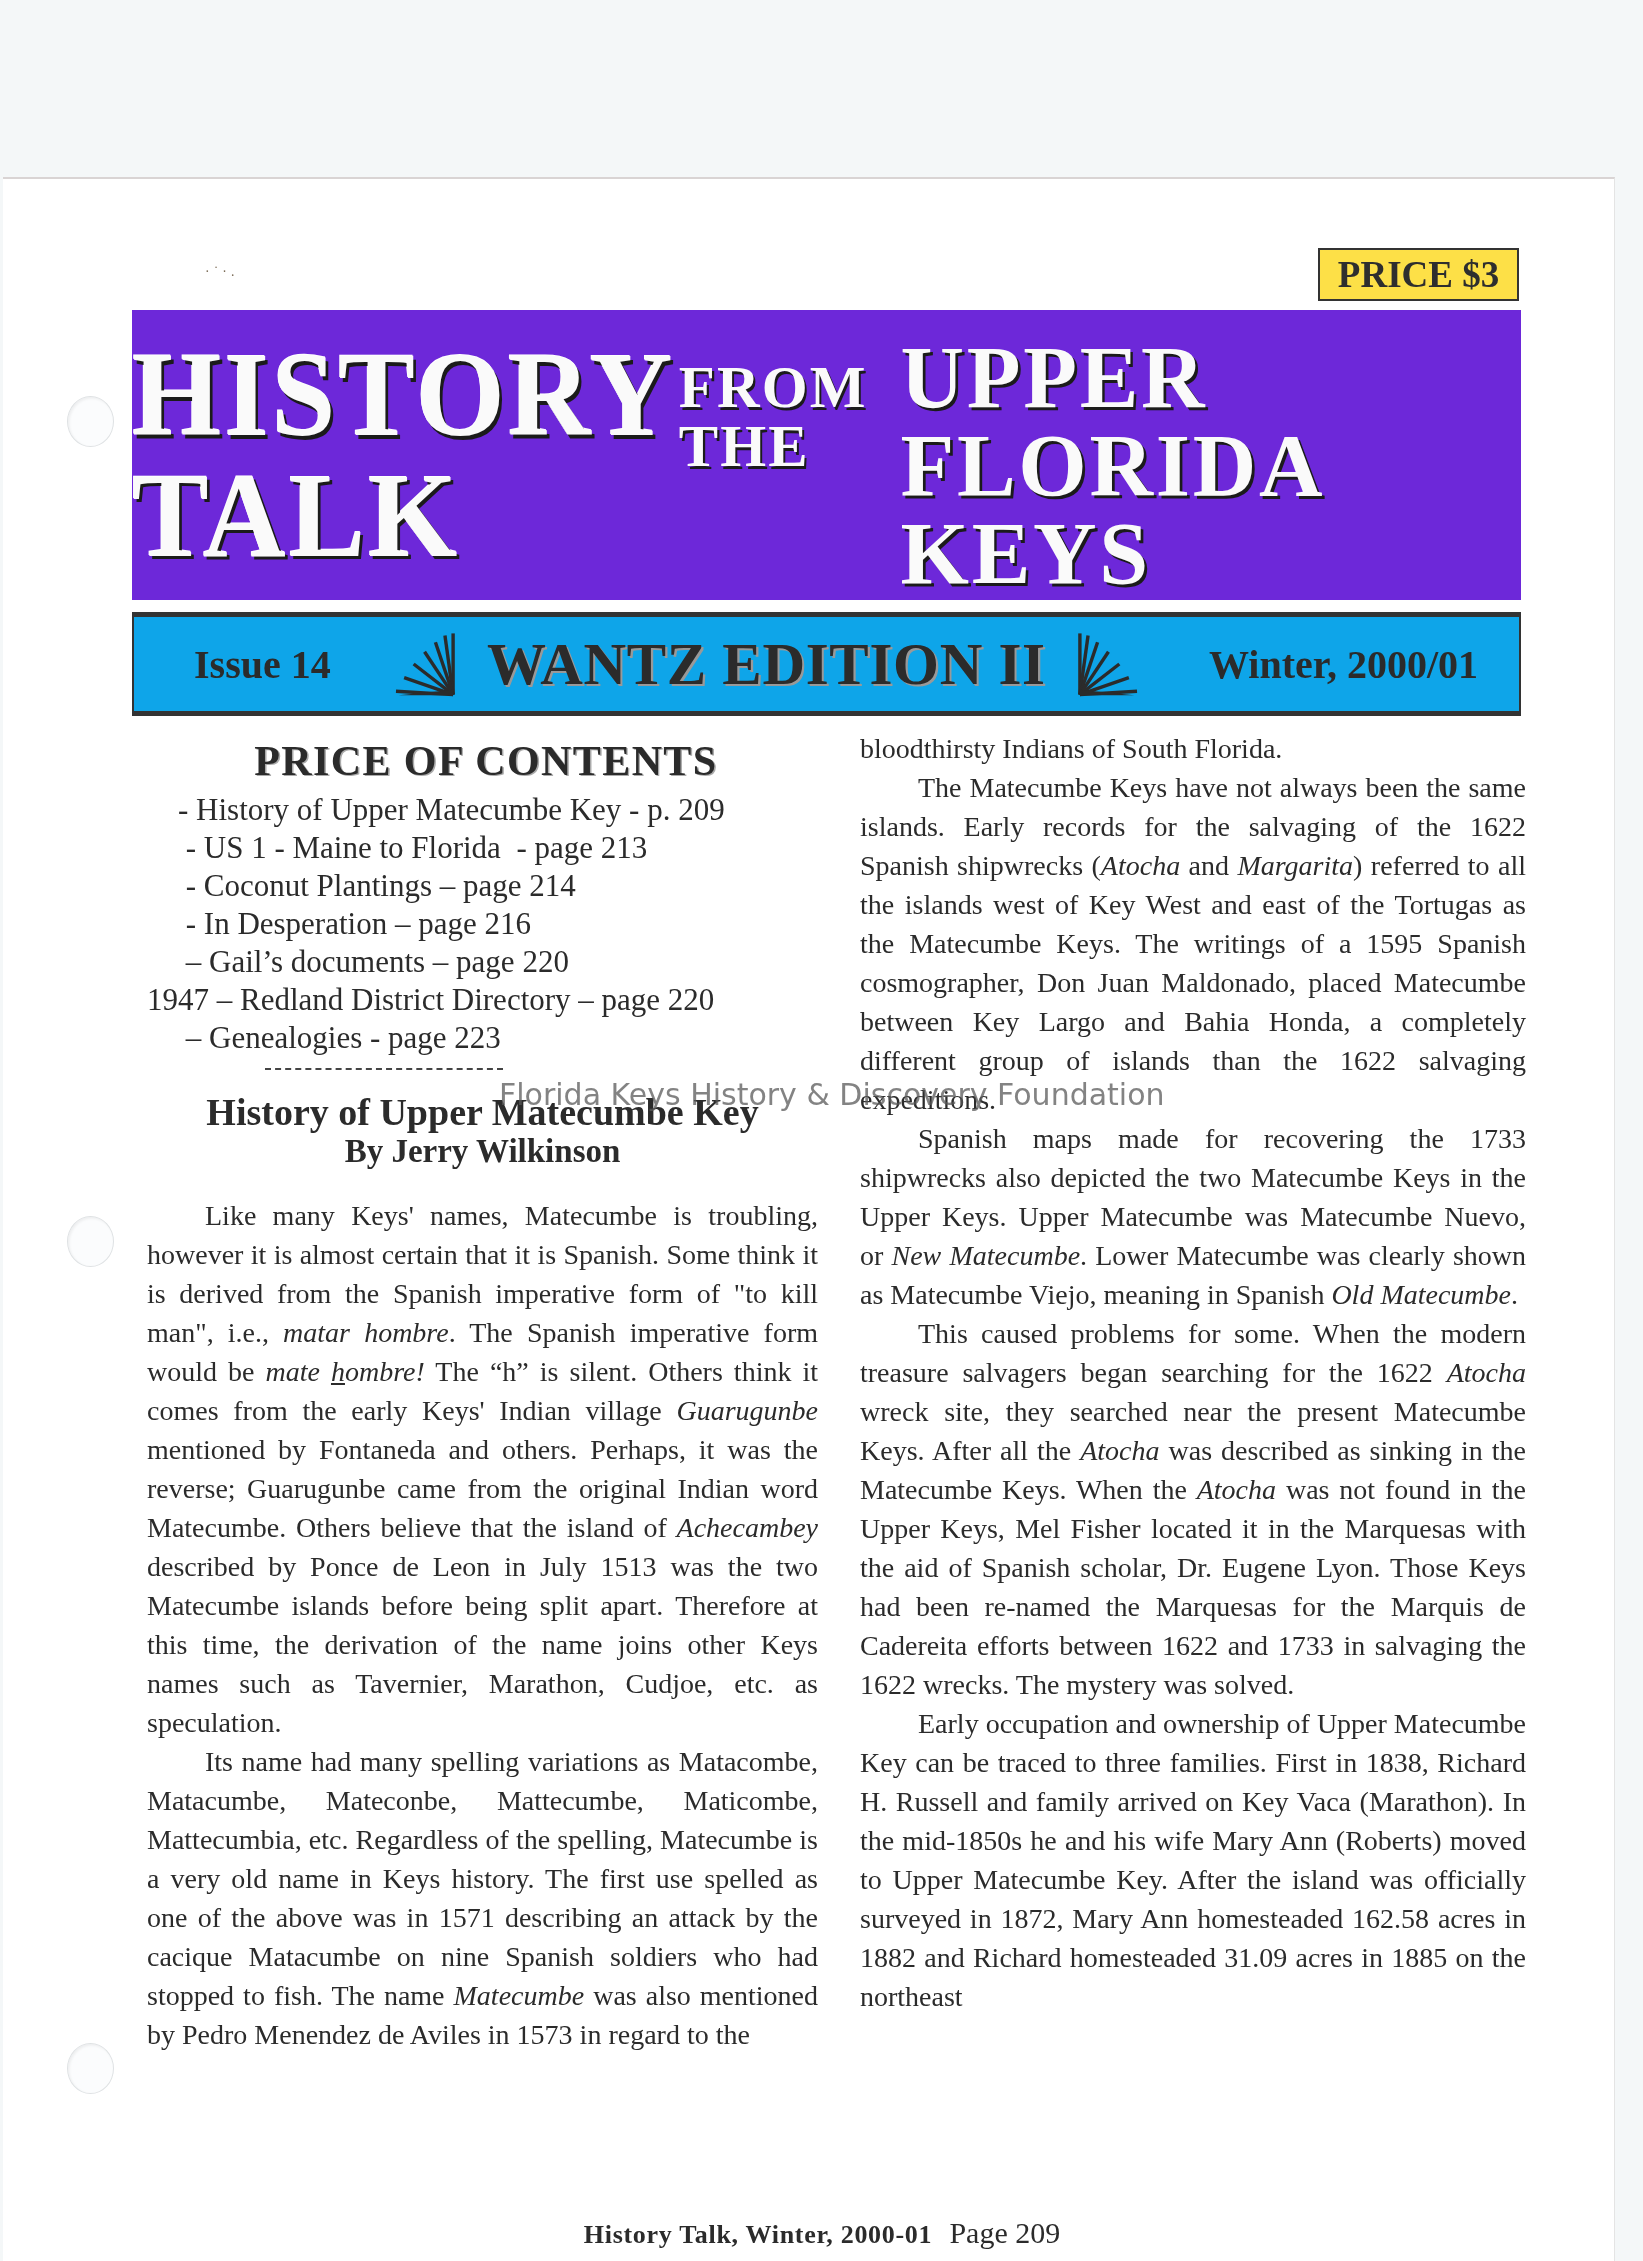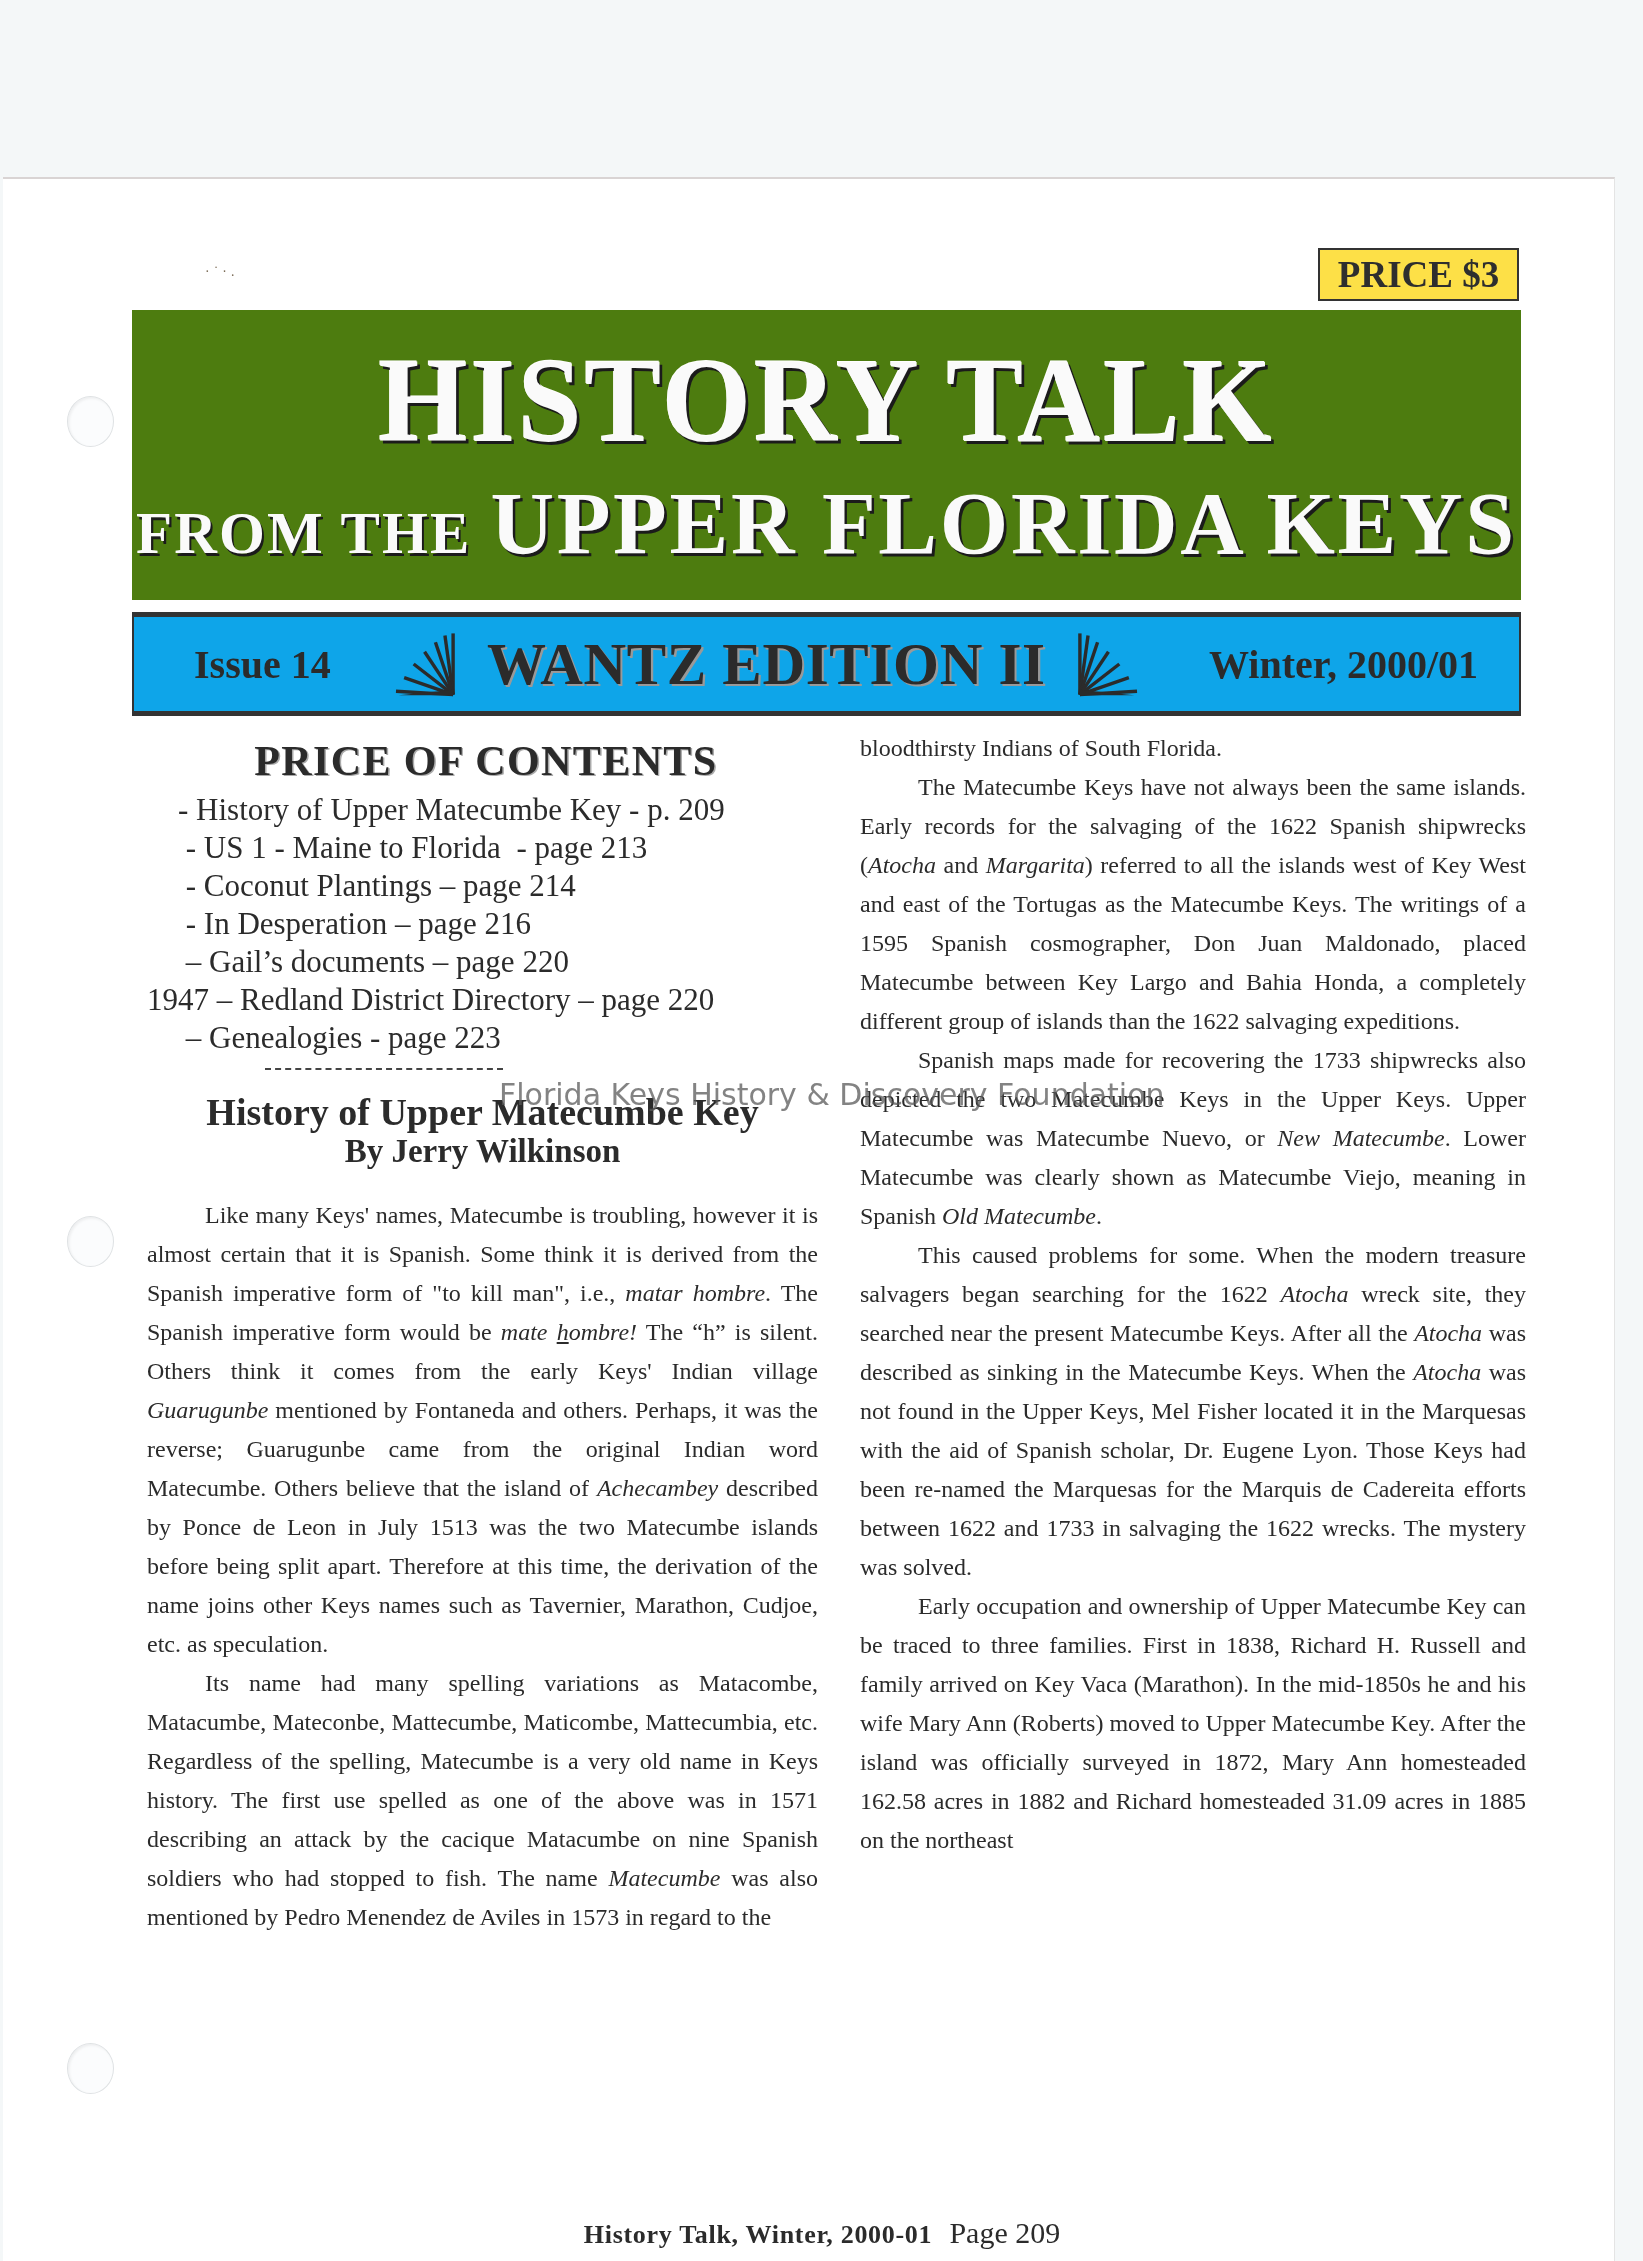--- a/index.html
+++ b/index.html
@@ -22,22 +22,22 @@
   }
   .specks { position: absolute; left: 205px; top: 264px; font-size: 13.7px; color: #7a6a55; letter-spacing: 4.1px; }
   .price-box {
     position: absolute; left: 1318px; top: 248px; width: 201px; height: 53px;
     border: 2.1px solid #333; box-sizing: border-box; background: #fde047;
     display: flex; align-items: center; justify-content: center;
     font-weight: bold; font-size: 37px; color: #2e2e2e;
   }
   .banner {
     position: absolute; left: 132px; top: 310px; width: 1389px; height: 290px;
-    background: #4d7c0f;
-    display: flex; flex-direction: column; align-items: center; justify-content: center;
+    background: #6d28d9;
+    display: flex; align-items: center; justify-content: center;
     color: #fafafa;
   }
   .banner-title {
     font-size: 115px; font-weight: bold; letter-spacing: 2.7px; line-height: 1;
     text-shadow: 2.7px 3.4px 0 #1b1b1b, -0.7px -0.7px 0 #ffffff;
     transform: scaleY(1.05);
   }
   .banner-sub { display: flex; align-items: baseline; margin-top: 22px; line-height: 1; }
   .banner-sub-small { font-size: 59px; font-weight: bold; letter-spacing: 2.1px; margin-right: 19px; text-shadow: 2.1px 2.7px 0 #1b1b1b; }
   .banner-sub-large { font-size: 88px; font-weight: bold; letter-spacing: 2.7px; text-shadow: 2.7px 3.4px 0 #1b1b1b; }
@@ -53,21 +53,21 @@
   .edition { font-size: 59px; font-weight: bold; letter-spacing: 0.7px; text-shadow: 2.1px 2.1px 0 #999; flex: 0 0 auto; }
   .issue-date { font-size: 40px; font-weight: bold; margin-left: auto; }
   .col-left { position: absolute; left: 147px; top: 731px; width: 671px; }
   .col-right { position: absolute; left: 860px; top: 729px; width: 666px; }
   .toc-title { text-align: center; font-size: 42px; font-weight: bold; letter-spacing: 1.4px; text-shadow: 1.4px 1.4px 0 #aaa; margin-left: 6.8px; line-height: 60px; }
   .toc-list { list-style: none; margin: 0; padding: 0; }
   .toc-item { font-size: 31px; line-height: 38px; white-space: pre; }
   .toc-divider { margin: 11px 0 0 118px; width: 238px; border-top: 2.7px dashed #444; }
   .article-title { text-align: center; font-size: 38px; font-weight: bold; margin-top: 20.5px; line-height: 42px; }
   .byline { text-align: center; font-size: 33px; font-weight: bold; line-height: 37px; margin-bottom: 26px; }
-  .para { font-size: 24px; line-height: 39px; text-align: justify; margin: 0; text-indent: 58px; }
+  .para { font-size: 28px; line-height: 39px; text-align: justify; margin: 0; text-indent: 58px; }
   .para.no-indent { text-indent: 0; }
   .para i { font-style: italic; }
   .watermark {
     position: absolute; left: 499px; top: 1077px; font-family: "DejaVu Sans", sans-serif;
     font-size: 30px; color: rgba(90,90,90,0.75); white-space: nowrap; pointer-events: none;
   }
   .footer {
     position: absolute; left: 0; width: 1644px; top: 2216px; text-align: center;
     font-size: 30px;
   }

